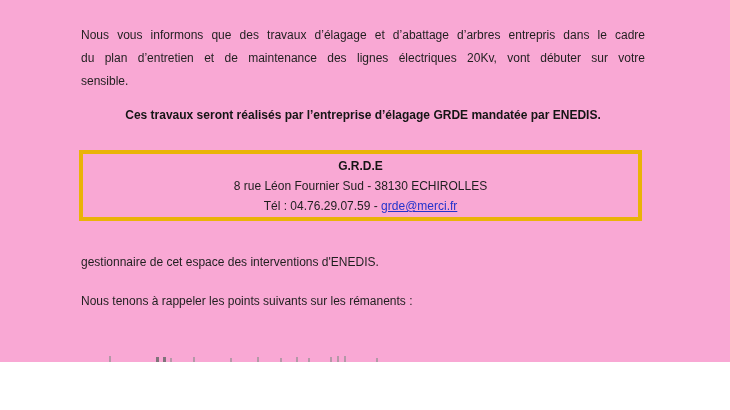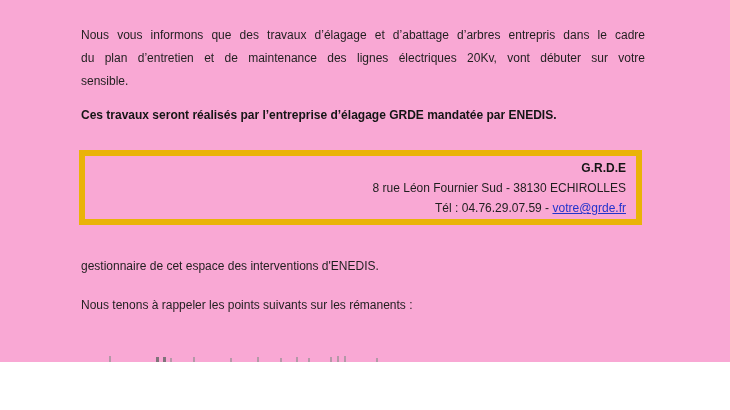--- a/index.html
+++ b/index.html
@@ -13,32 +13,32 @@
     padding:24px 85px 0 81px;
     font-family:"Liberation Sans","DejaVu Sans",sans-serif;
     font-size:12px;
     line-height:23px;
     color:#1f1f1f;
   }
   .para{margin:0;}
   .line{display:block;}
   .stretch{text-align:justify;text-align-last:justify;}
   .bold{font-weight:bold;color:#151515;}
-  .center{text-align:left;}
+  .center{text-align:center;}
   .p-bold{margin-top:11px;}
   .p-contact{margin-top:20px;}
   .p-ens{margin-top:30px;}
   .p-remanents{margin-top:16px;}
   .contact-box{
     margin-top:23px;
     margin-left:-2px;
     margin-right:3px;
-    border:6px solid #eab308;
+    border:4px solid #eab308;
     padding:2px 10px 1px 10px;
-    text-align:right;
+    text-align:center;
     line-height:20px;
   }
   .box-line{display:block;}
   .email{color:#2233cc;text-decoration:underline;cursor:pointer;}
   
   .clipped-line{position:absolute;left:0;bottom:0;width:730px;height:9px;}
   .mark{position:absolute;bottom:0;background:#8f8f8f;width:2px;opacity:.65;}
   .m1{left:109px;height:6px;}
   .m2{left:156px;height:5px;width:3px;opacity:.85;background:#6a6a6a;}
   .m3{left:163px;height:5px;width:3px;opacity:.85;background:#6a6a6a;}
@@ -64,21 +64,21 @@
     <span class="line stretch">du plan d’entretien et de maintenance des lignes électriques 20Kv, vont débuter sur votre</span>
     <span class="line">sensible.</span>
   </p>
 
   <p class="para p-bold bold center">Ces travaux seront réalisés par l’entreprise d’élagage GRDE mandatée par ENEDIS.</p>
 
 
   <div class="contact-box">
     <span class="box-line bold">G.R.D.E</span>
     <span class="box-line">8 rue Léon Fournier Sud - 38130 ECHIROLLES</span>
-    <span class="box-line"><span>Tél : 04.76.29.07.59 - </span><a class="email" href="#">votre@grde.fr</a></span>
+    <span class="box-line"><span>Tél : 04.76.29.07.59 - </span><a class="email" href="#">grde@merci.fr</a></span>
   </div>
 
   <p class="para p-ens">
     <span class="line">gestionnaire de cet espace des interventions d'ENEDIS.</span>
   </p>
 
   <p class="para p-remanents">Nous tenons à rappeler les points suivants sur les rémanents :</p>
 
   <div class="clipped-line">
     <span class="mark m1"></span>

